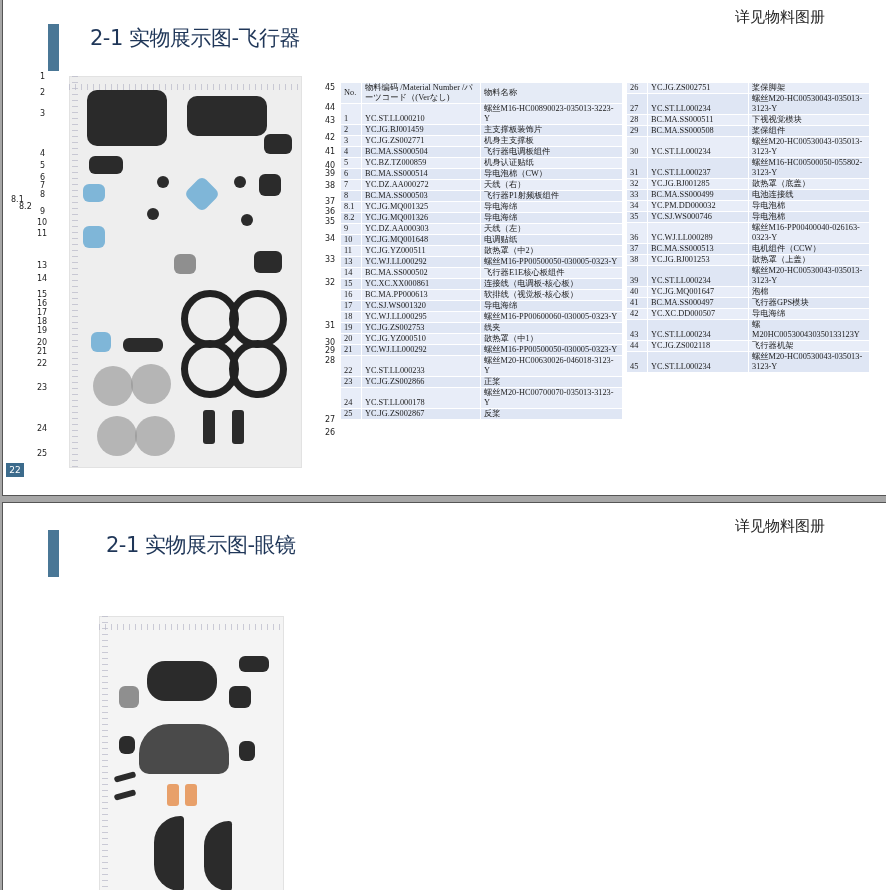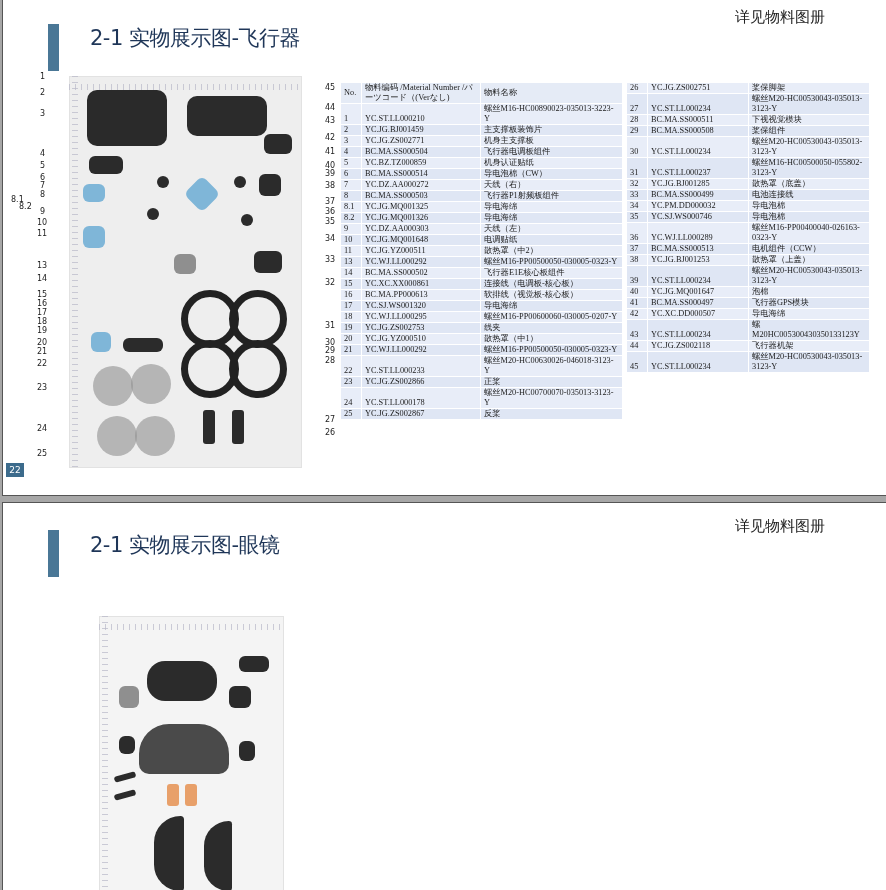--- a/index.html
+++ b/index.html
@@ -23,21 +23,21 @@
   }
   #page2 .see-catalog { top: 14px; }
   .title-bar {
     position: absolute; left: 45px; top: 24px; width: 11px; height: 47px; background: #4a7796;
   }
   #page2 .title-bar { top: 27px; }
   .title {
     position: absolute; left: 87px; top: 24px;
     font-size: 21px; font-weight: normal; color: #1f3658; letter-spacing: -0.5px; text-align: right;
   }
-  #page2 .title { top: 28px; }
+  #page2 .title { top: 28px; margin-left: 16px; }
 
   .photo {
     position: absolute; background: #eeeeee;
     box-shadow: inset 0 0 0 1px #e2e2e2;
   }
   #photo1 { left: 66px; top: 76px; width: 233px; height: 392px; }
   #photo2 { left: 96px; top: 615px; width: 185px; height: 275px; background: #f4f4f4; }
   .ruler-top {
     position: absolute; left: 0; top: 8px; right: 0; height: 6px;
     background: repeating-linear-gradient(90deg, #b8b8c8 0 1px, transparent 1px 6px);
@@ -268,21 +268,21 @@
           <td>软排线（视觉板-核心板）</td>
         </tr>
         <tr>
           <td class="no">17</td>
           <td>YC.SJ.WS001320</td>
           <td>导电海绵</td>
         </tr>
         <tr>
           <td class="no">18</td>
           <td>YC.WJ.LL000295</td>
-          <td>螺丝M16-PP00600060-030005-0207-Y</td>
+          <td>螺丝M16-PP00600060-030005-0323-Y</td>
         </tr>
         <tr>
           <td class="no">19</td>
           <td>YC.JG.ZS002753</td>
           <td>线夹</td>
         </tr>
         <tr>
           <td class="no">20</td>
           <td>YC.JG.YZ000510</td>
           <td>散热罩（中1）</td>

